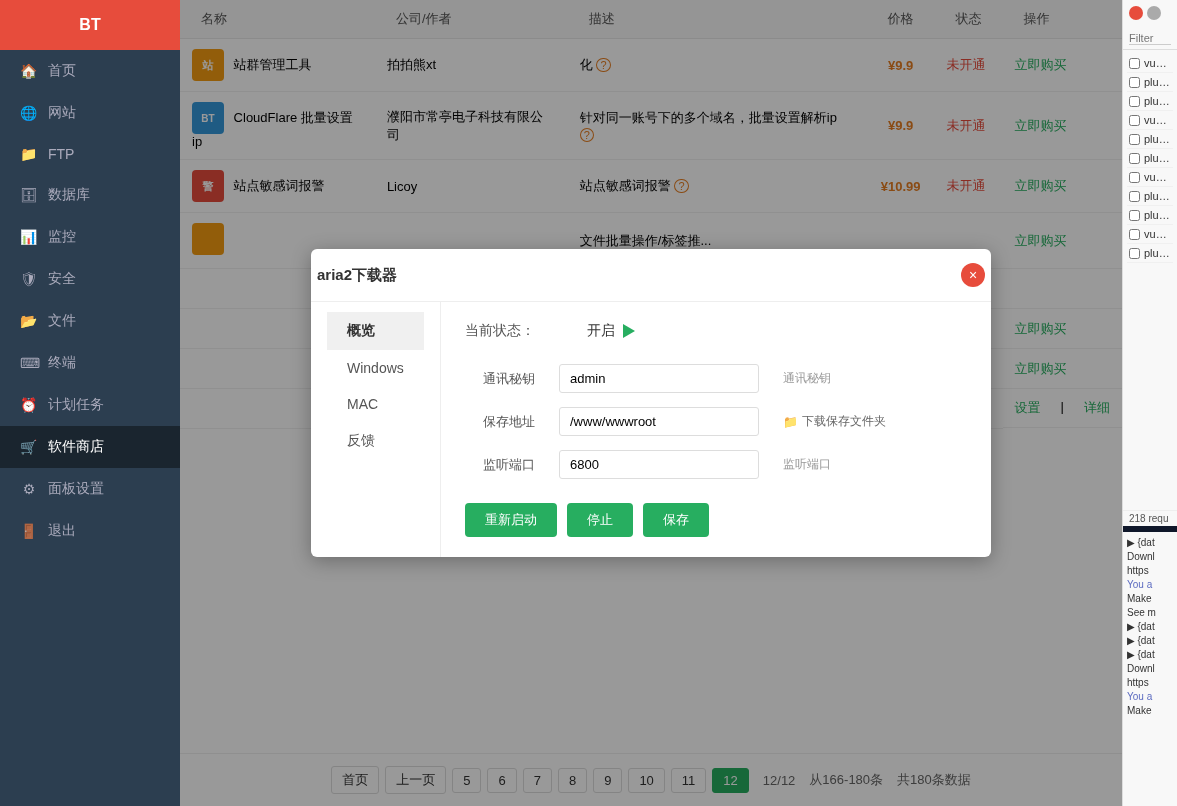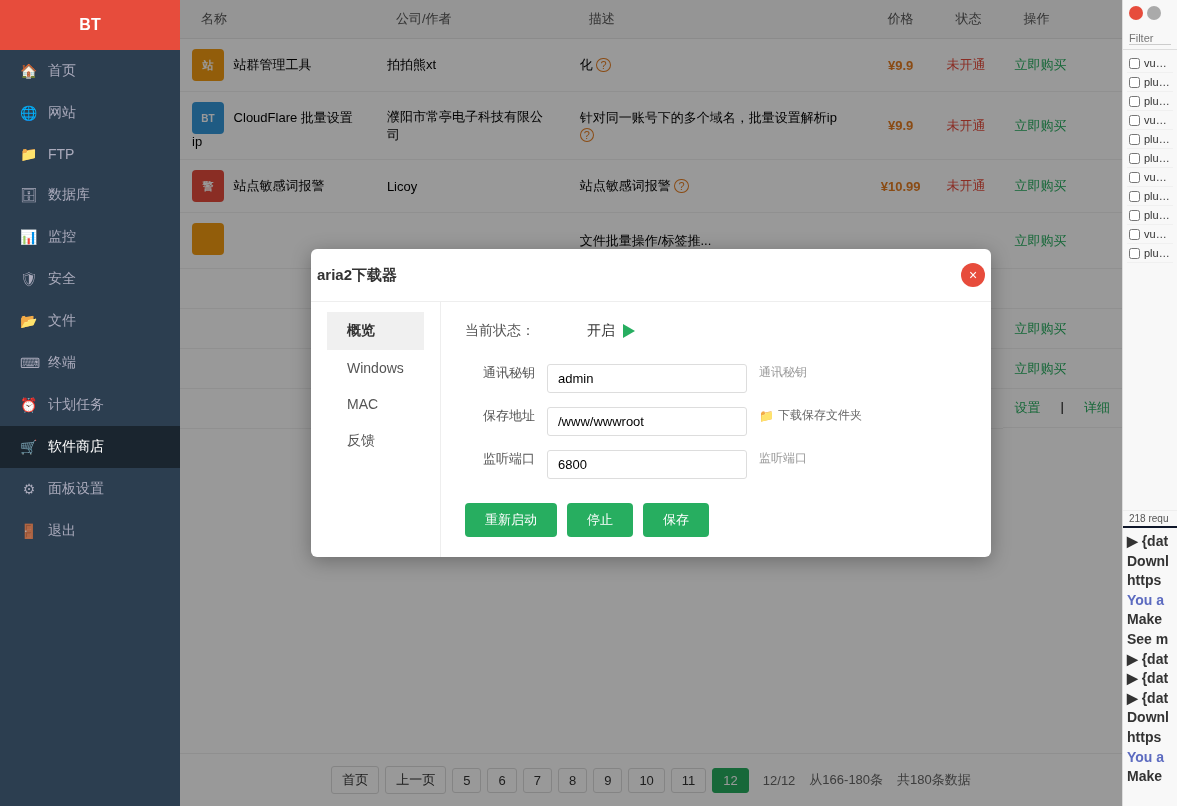--- a/index.html
+++ b/index.html
@@ -158,28 +158,27 @@
       align-items: center;
       gap: 4px;
       padding: 3px 2px;
       font-size: 11px;
       color: #333;
       border-bottom: 1px solid #f0f0f0;
     }
     .right-list-item input[type=checkbox] { width: 11px; height: 11px; }
     .right-list-item span { white-space: nowrap; overflow: hidden; text-overflow: ellipsis; max-width: 38px; }
     .console-area {
-      border-top: 2px solid #0f172a;
+      border-top: 6px solid #0f172a;
       padding: 4px;
-      font-size: 14px;
+      font-size: 10px;
       color: #333;
       overflow: auto;
       height: 280px;
       line-height: 1.4;
-      font-weight: bold;
     }
     .req-count { font-size: 10px; color: #555; padding: 2px 6px; border-top: 1px solid #eee; }
 
     
     .modal-overlay {
       position: absolute;
       top: 0; left: 0; right: 0; bottom: 0;
       background: rgba(0,0,0,0.4);
       display: flex;
       align-items: center;
@@ -246,23 +245,23 @@
     .status-value { color: #333; font-weight: normal; margin-left: 44px; }
     .status-dot {
       width: 0; height: 0;
       border-top: 7px solid transparent;
       border-bottom: 7px solid transparent;
       border-left: 12px solid #27ae60;
       display: inline-block;
     }
     .form-row {
       display: flex;
-      align-items: flex-start;
+      align-items: center;
       margin-bottom: 14px;
-      gap: 12px;
+      gap: 24px;
     }
     .form-label {
       width: 70px;
       text-align: right;
       color: #555;
       font-size: 13px;
       flex-shrink: 0;
     }
     .form-input {
       width: 200px;

